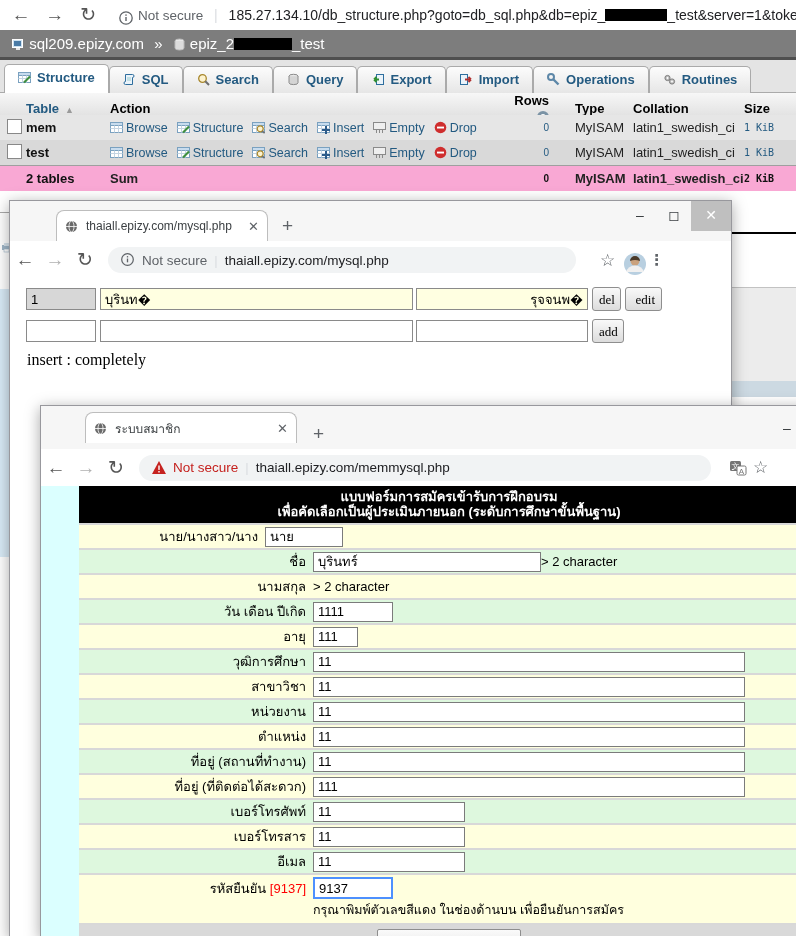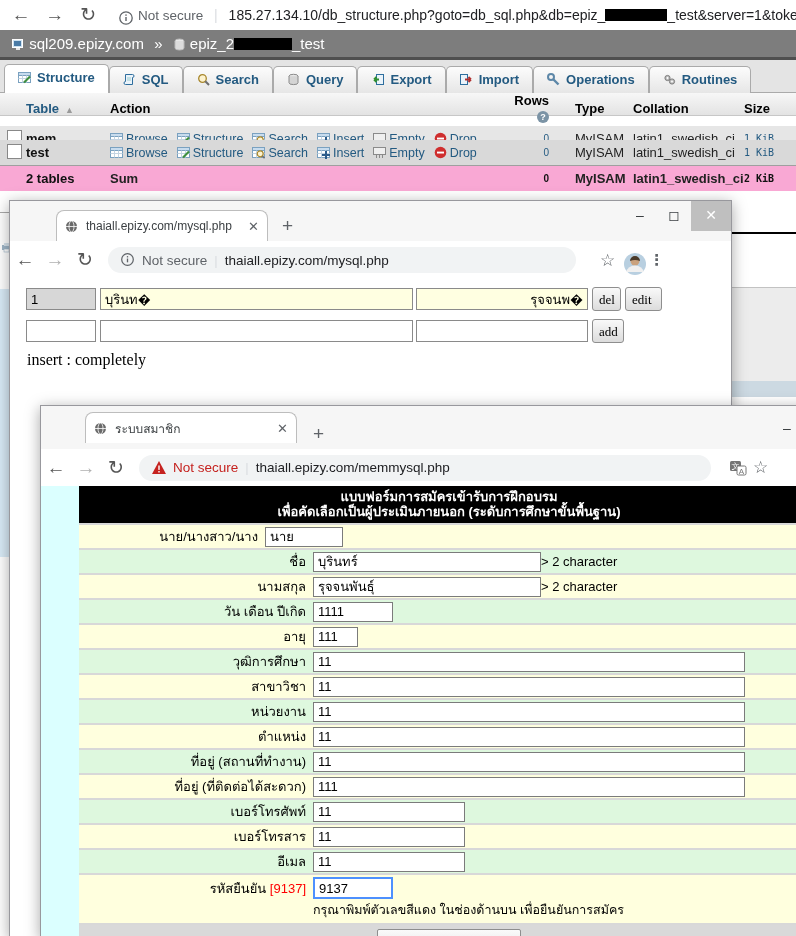--- a/index.html
+++ b/index.html
@@ -31,21 +31,21 @@
   .sort-tri{color:#9a9a9a;font-size:9px;margin-left:6px;}
   .help-badge{display:inline-block;width:12px;height:12px;border-radius:50%;background:#7b93a5;color:#fff;font-size:9px;line-height:12px;text-align:center;margin-left:5px;font-weight:bold;}
   .cell-rows{text-align:right;padding-right:14px;font-size:10px;color:#235a81;}
   #pma-header .cell-rows{font-size:13px;color:#000;}
   .cell-type{padding-left:12px;}
   .cell-size{text-align:left;font-family:"DejaVu Sans Mono","Liberation Mono",monospace;font-size:10px;color:#235a81;padding-left:6px;}
   .tbl-name{font-weight:bold;color:#111;}
   .action-link{color:#235a81;margin-right:9px;cursor:pointer;white-space:nowrap;font-size:12.5px;}
   .action-link .icon13{margin-right:3px;}
   .pma-check{width:13px;height:13px;border:1px solid #888;background:#fff;display:inline-block;margin-left:7px;}
-  #row-mem{top:126px;height:25px;background:#e6e6e6;}
+  #row-mem{top:115px;height:25px;background:#e6e6e6;}
   #row-test{top:140px;height:25px;background:#d9d9d9;}
   #row-sum{top:165px;height:25px;background:#f9a8d4;border-top:1px solid #9f9f9f;font-weight:bold;}
   #row-sum .cell-rows,#row-sum .cell-size{font-weight:bold;color:#111;}
   #bg-hr{top:232px;left:700px;width:96px;height:2px;background:#000;}
   #bg-panel{top:287px;left:722px;width:74px;height:94px;background:#ececec;border:1px solid #c2c2c2;border-right:none;}
   #bg-bluestrip{top:381px;left:722px;width:74px;height:16px;background:#ccd9e2;}
 
   
   .chrome-win{background:#fff;border:1px solid #98989d;box-shadow:0 3px 14px rgba(0,0,0,.35);}
   .win-tabstrip{position:absolute;left:0;top:0;right:0;background:#f6f6f6;}
@@ -68,21 +68,21 @@
   #w0-blue{position:absolute;top:76px;left:0;width:13px;height:268px;background:#d9ebf7;}
 
   
   #window1{top:200px;left:9px;width:721px;height:736px;}
   #w1-tabstrip{height:40px;}
   #w1-tab{left:46px;top:9px;width:212px;height:31px;}
   #w1-newtab{left:272px;top:14px;}
   #w1-addressbar{top:40px;height:38px;}
   #w1-content{position:absolute;top:78px;left:0;right:0;bottom:0;background:#fff;font-family:"Liberation Serif","DejaVu Serif",serif;}
   .rec-input{position:absolute;height:22px;border:1px solid #8a8a8a;box-sizing:border-box;font-size:13px;padding:1px 4px;font-family:"Liberation Sans",sans-serif;line-height:19px;}
-  .win-btn{position:absolute;height:24px;background:linear-gradient(#f9f9f9,#dcdcdc);border:1px solid #8e8e8e;border-radius:3px;text-align:left;font-size:13px;line-height:22px;font-family:"Liberation Serif","DejaVu Serif",serif;cursor:pointer;}
+  .win-btn{position:absolute;height:24px;background:linear-gradient(#f9f9f9,#dcdcdc);border:1px solid #8e8e8e;border-radius:3px;text-align:right;font-size:13px;line-height:22px;font-family:"Liberation Serif","DejaVu Serif",serif;cursor:pointer;}
   #w1-status{position:absolute;left:17px;top:72px;font-size:16px;color:#000;}
 
   
   #window2{top:405px;left:40px;width:860px;height:531px;}
   #w2-tabstrip{height:43px;}
   #w2-tab{left:44px;top:6px;width:212px;height:31px;}
   #w2-newtab{left:272px;top:17px;}
   #w2-min{left:742px;top:14px;position:absolute;color:#3c4043;font-size:14px;}
   #w2-addressbar{top:43px;height:37px;}
   #w2-content{position:absolute;top:80px;left:0;right:0;bottom:0;background:#dbffff;}
@@ -403,21 +403,20 @@
           <div class="form-row g">
             <span class="form-label">ชื่อ</span>
             <span class="form-field">
               <input class="f-input w-md" value="บุรินทร์" style="">
               <span class="f-hint">&gt; 2 character</span>
             </span>
           </div>
           <div class="form-row y">
             <span class="form-label">นามสกุล</span>
             <span class="form-field">
-              <input class="f-input w-md" value="รุจจนพันธุ์" style="">
               <span class="f-hint">&gt; 2 character</span>
             </span>
           </div>
           <div class="form-row g">
             <span class="form-label">วัน เดือน ปีเกิด</span>
             <span class="form-field">
               <input class="f-input w-sm" value="1111" style="">
             </span>
           </div>
           <div class="form-row y">

